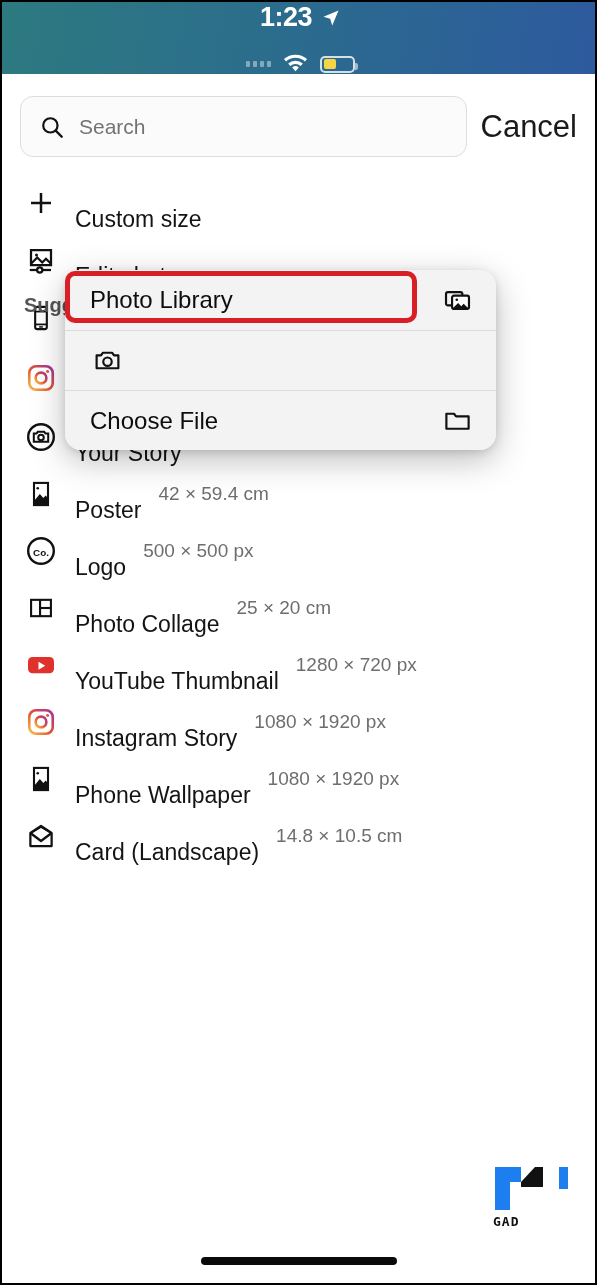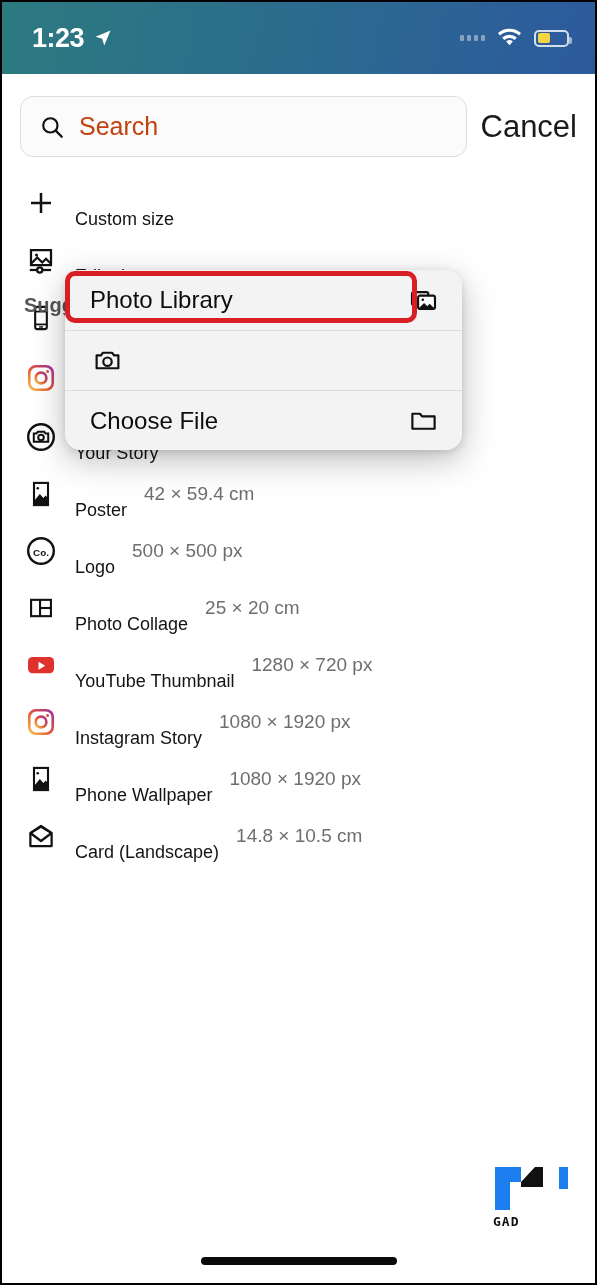--- a/index.html
+++ b/index.html
@@ -10,20 +10,21 @@
     position:relative;
     overflow:hidden;
     border:2px solid #000;
   }
   
   .statusbar{
     position:absolute; left:0; top:0; width:100%; height:72px;
     background:linear-gradient(100deg,#2d7a80 0%,#2b6d8c 45%,#2d5a9e 100%);
     display:flex; align-items:center; justify-content:space-between;
     padding:0 26px 0 30px;
+    flex-direction:column;
   }
   .sb-left{ display:flex; align-items:center; gap:9px; }
   .sb-time{ color:#fff; font-size:27px; font-weight:bold; letter-spacing:-0.5px; }
   .sb-right{ display:flex; align-items:center; gap:11px; }
   .signal-dots{ display:flex; gap:3px; align-items:flex-end; opacity:.55; }
   .signal-dots i{ display:block; width:4px; height:6px; background:#cfd9e4; border-radius:1px; }
   .batt{
     width:35px; height:17px; border:2px solid rgba(255,255,255,.8);
     border-radius:5px; position:relative; padding:1.5px;
   }
@@ -35,42 +36,42 @@
 
   
   .searchrow{
     position:absolute; top:94px; left:0; width:100%;
     display:flex; align-items:center; padding:0 18px; gap:14px;
   }
   .searchbox{
     flex:1; height:61px; border:1px solid #dddddd; border-radius:13px;
     background:#fbfbfb; display:flex; align-items:center; padding:0 18px; gap:14px;
   }
-  .searchbox .ph{ color:#c2410c; font-size:25px; }
+  .searchbox .ph{ color:#737373; font-size:21px; }
   .cancel{ font-size:31px; color:#1a1a1a; white-space:nowrap; }
 
   
   .list{ position:absolute; top:172px; left:0; width:100%; }
   .row{
     display:flex; align-items:center; gap:17px;
     height:57px; padding:0 22px;
   }
-  .row .lbl{ font-size:18px; color:#141414; white-space:nowrap;margin-top:33px; }
+  .row .lbl{ font-size:23px; color:#141414; white-space:nowrap;margin-top:33px; }
   .row .dim{ font-size:19px; color:#6e6e6e; white-space:nowrap; }
   .ico{ width:34px; height:34px; display:flex; align-items:center; justify-content:center; flex:0 0 34px; }
   .ico svg{ display:block; }
 
   .section-label{
     position:absolute; left:22px; top:292px;
     font-size:20px; color:#555; font-weight:600;
   }
 
   
   .popup{
-    position:absolute; left:63px; top:268px; width:397px;
+    position:absolute; left:63px; top:268px; width:431px;
     background:#f3f3f3; border-radius:16px;
     box-shadow:0 10px 34px rgba(0,0,0,.26), 0 2px 8px rgba(0,0,0,.13);
     overflow:hidden; z-index:40;
   }
   .popup .pitem{
     height:60px; display:flex; align-items:center; justify-content:space-between;
     padding:0 22px 0 25px; background:#f3f3f3;
   }
   .popup .pitem + .pitem{ border-top:1px solid #dcdcdc; }
   .popup .pitem span{ font-size:24px; color:#0d0d0d; }

